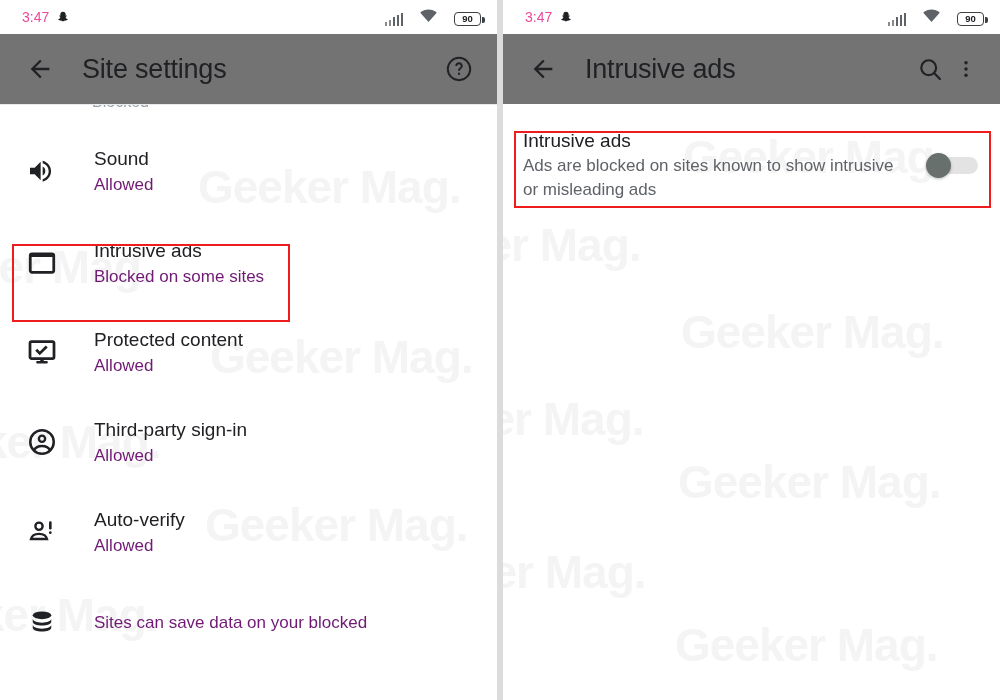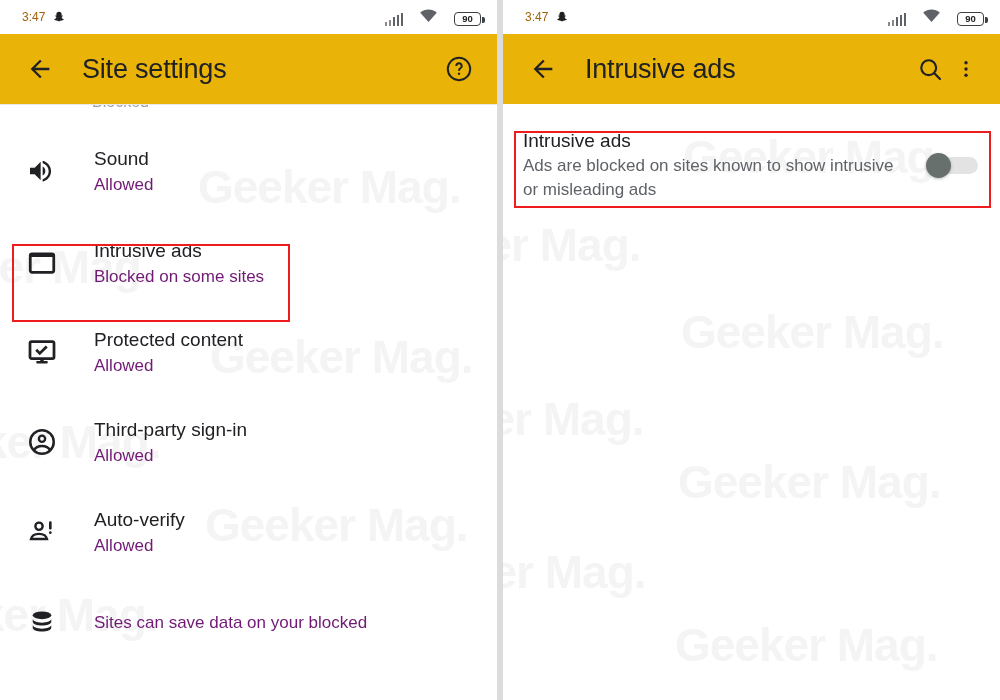--- a/index.html
+++ b/index.html
@@ -28,21 +28,21 @@
 
   
   .statusbar {
     position: relative; z-index: 3;
     height: 34px;
     display: flex; align-items: center;
     padding: 0 16px 0 22px;
     font-size: 15px; color: #1f1f1f;
   }
   .sb-left { display: flex; align-items: center; gap: 7px; }
-  .sb-time { font-size: 12px; font-weight: 400; color: #a16207; }
+  .sb-time { font-size: 14px; font-weight: 400; color: #ec4899; }
   .sb-right { margin-left: auto; display: flex; align-items: flex-end; gap: 16px; }
   .ghost-icon { width: 14px; height: 15px; display: block; }
   .signal { display: flex; align-items: flex-end; gap: 1.5px; height: 13px; }
   .signal i { display: block; width: 2.5px; background: #8a8a8a; }
   .signal i:nth-child(1) { height: 4px; }
   .signal i:nth-child(2) { height: 6px; }
   .signal i:nth-child(3) { height: 9px; background:#5f6368; }
   .signal i:nth-child(4) { height: 11px; background:#5f6368; }
   .signal i:nth-child(5) { height: 13px; background:#5f6368; }
   .batt {
@@ -53,21 +53,21 @@
   .batt::after {
     content: ""; position: absolute; right: -4.5px; top: 4px;
     width: 2.6px; height: 6px; background: #3c4043; border-radius: 0 2px 2px 0;
   }
   .batt span { font-size: 9.5px; font-weight: 700; color: #202124; line-height: 1; }
 
   
   .appbar {
     position: relative; z-index: 3;
     height: 70px; display: flex; align-items: center;
-    padding: 0 18px 0 20px; background: #eab308;
+    padding: 0 18px 0 20px; background: #737373;
   }
   .appbar .title {
     font-size: 27px; color: #202124; font-weight: 400;
     margin-left: 22px; letter-spacing: -0.2px;
   }
   .appbar .spacer { flex: 1; }
   .icon-btn {
     width: 40px; height: 40px;
     display: flex; align-items: center; justify-content: center;
     cursor: pointer;

